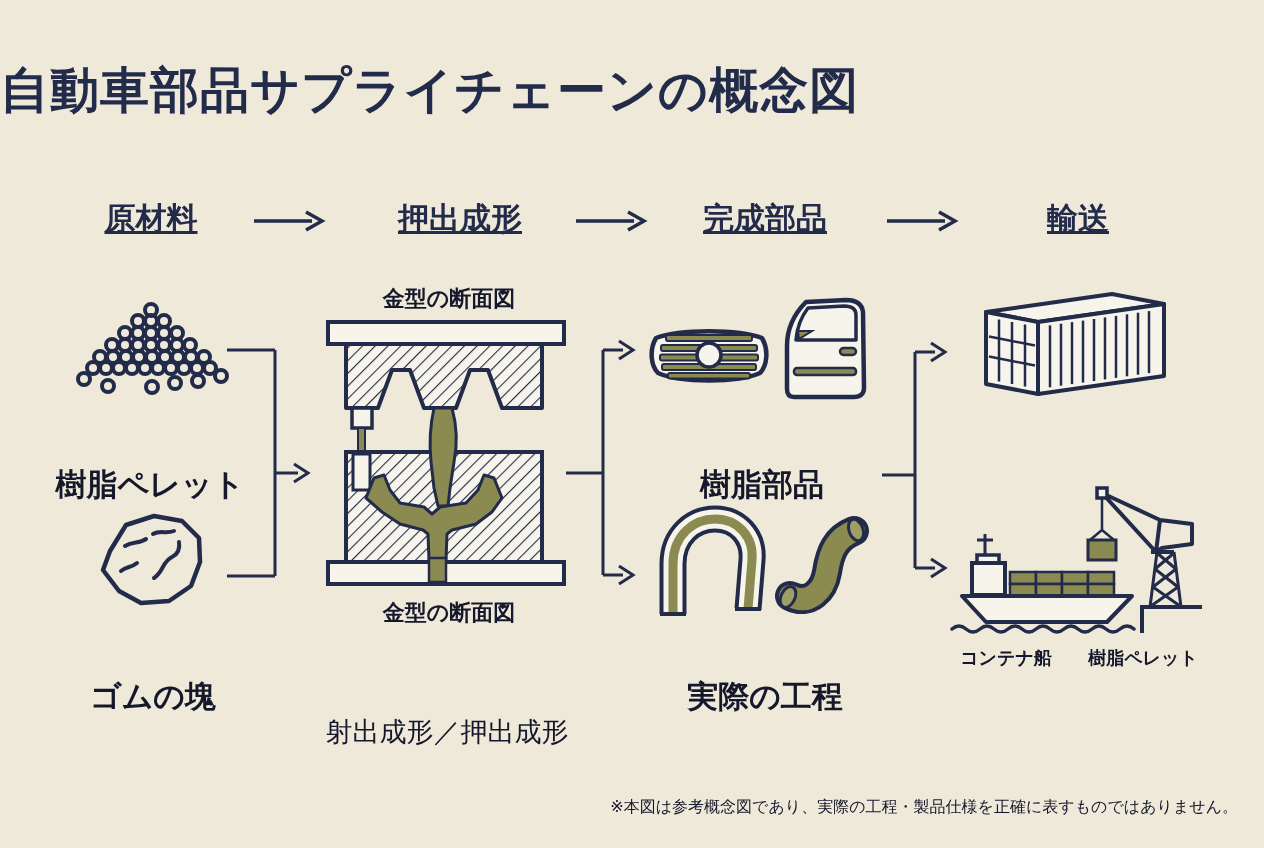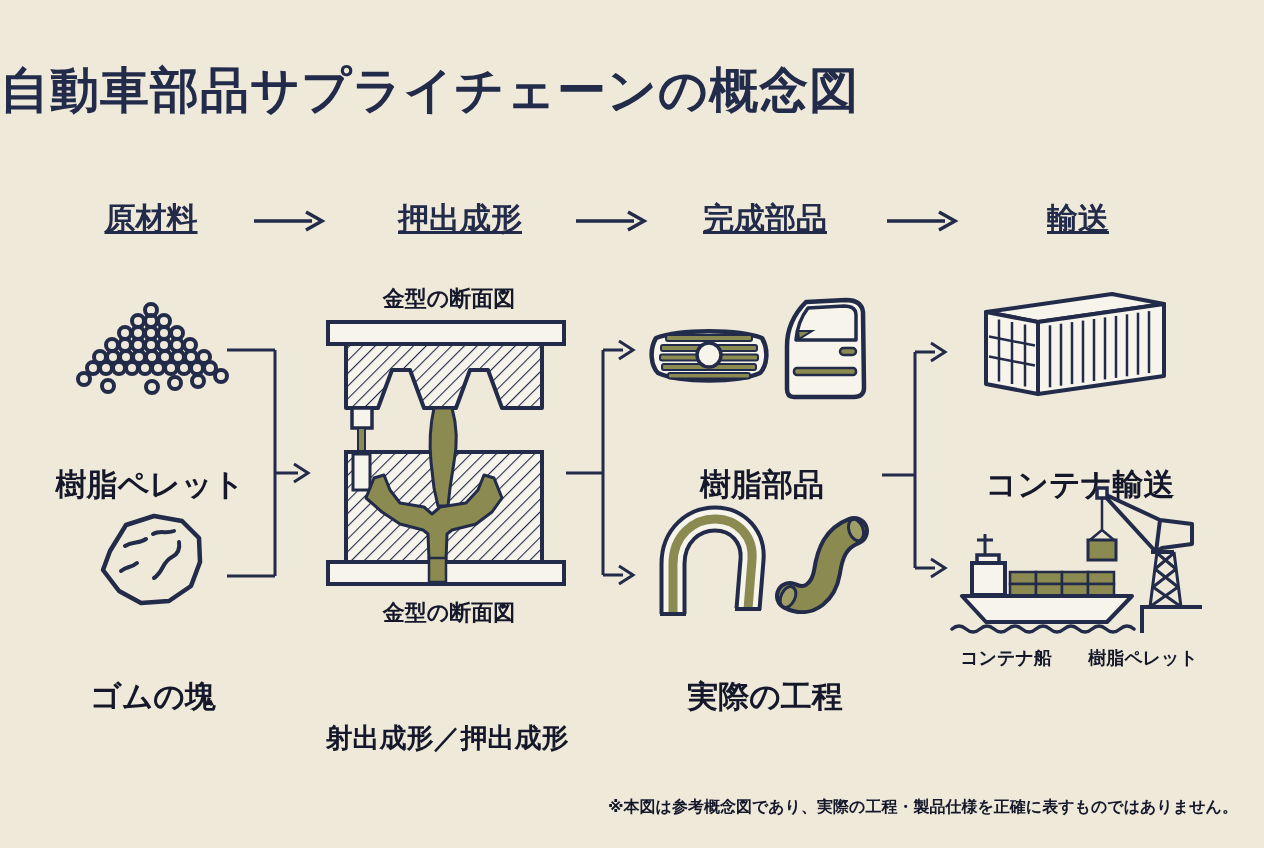--- a/index.html
+++ b/index.html
@@ -10,23 +10,23 @@
   body{background:#888;font-family:"Liberation Sans","DejaVu Sans",sans-serif;}
   .canvas{position:relative;width:1264px;height:848px;background:var(--c-background);overflow:hidden;}
   .abs{position:absolute;}
   .title{left:0;right:0;top:58px;font-size:49px;font-weight:900;
          color:var(--c-ink);letter-spacing:1px;}
   .stage{top:198px;transform:translateX(-50%);font-size:31px;font-weight:900;
          color:var(--c-ink);white-space:nowrap;text-decoration:underline;}
   .lbl{transform:translateX(-50%);font-weight:800;color:var(--c-text);white-space:nowrap;}
   .item-lbl{font-size:31px;margin-top:46px;}
   .mold-lbl{font-size:22px;font-weight:800;}
-  .proc-lbl{font-size:27px;font-weight:700;margin-top:6px;}
+  .proc-lbl{font-size:27px;font-weight:400;}
   .sub-lbl{font-size:18px;}
-  .footnote{right:26px;top:797px;font-size:16px;font-weight:700;color:var(--c-text);}
+  .footnote{right:26px;top:797px;font-size:16px;font-weight:400;color:var(--c-text);}
   svg{display:block;overflow:visible;}
   .s-ink{stroke:var(--c-ink);}
   .f-none{fill:none;}
   .f-panel{fill:var(--c-panel);}
   .f-olive{fill:var(--c-olive);}
   .f-olight{fill:var(--c-olivelight);}
 </style>
 </head>
 <body>
 
@@ -197,21 +197,20 @@
         <line x1="147" y1="32.3" x2="147" y2="94.3"></line>
       <line x1="158" y1="30.7" x2="158" y2="92.7"></line>
         <line x1="169" y1="29.1" x2="169" y2="91.1"></line>
       <line x1="19" y1="37.5" x2="19" y2="99.5"></line>
         <line x1="32" y1="40" x2="32" y2="102"></line>
         <line x1="45" y1="42.5" x2="45" y2="104.5"></line>
       <line x1="9" y1="54.6" x2="55" y2="63.4"></line>
         <line x1="9" y1="74.6" x2="55" y2="83.4"></line>
     </g>
   </svg>
-  <div class="abs lbl item-lbl" style="left:1080px;top:418px">コンテナ輸送</div>
 
   <svg class="abs" style="left:948px;top:472px" width="292" height="168" viewBox="0 0 292 168">
 
     <g>
       <rect class="s-ink f-panel" stroke-width="3.5" x="29" y="83" width="22" height="10"></rect>
       <path class="s-ink f-none" stroke-width="3" d="M37,62 V83 M29,68 H45"></path>
       <rect class="s-ink f-panel" stroke-width="4" x="24" y="91" width="33" height="32"></rect>
       <g class="s-ink f-olive" stroke-width="2.5">
         <rect x="62" y="100" width="26" height="12"></rect>
           <rect x="88" y="100" width="26" height="12"></rect>

